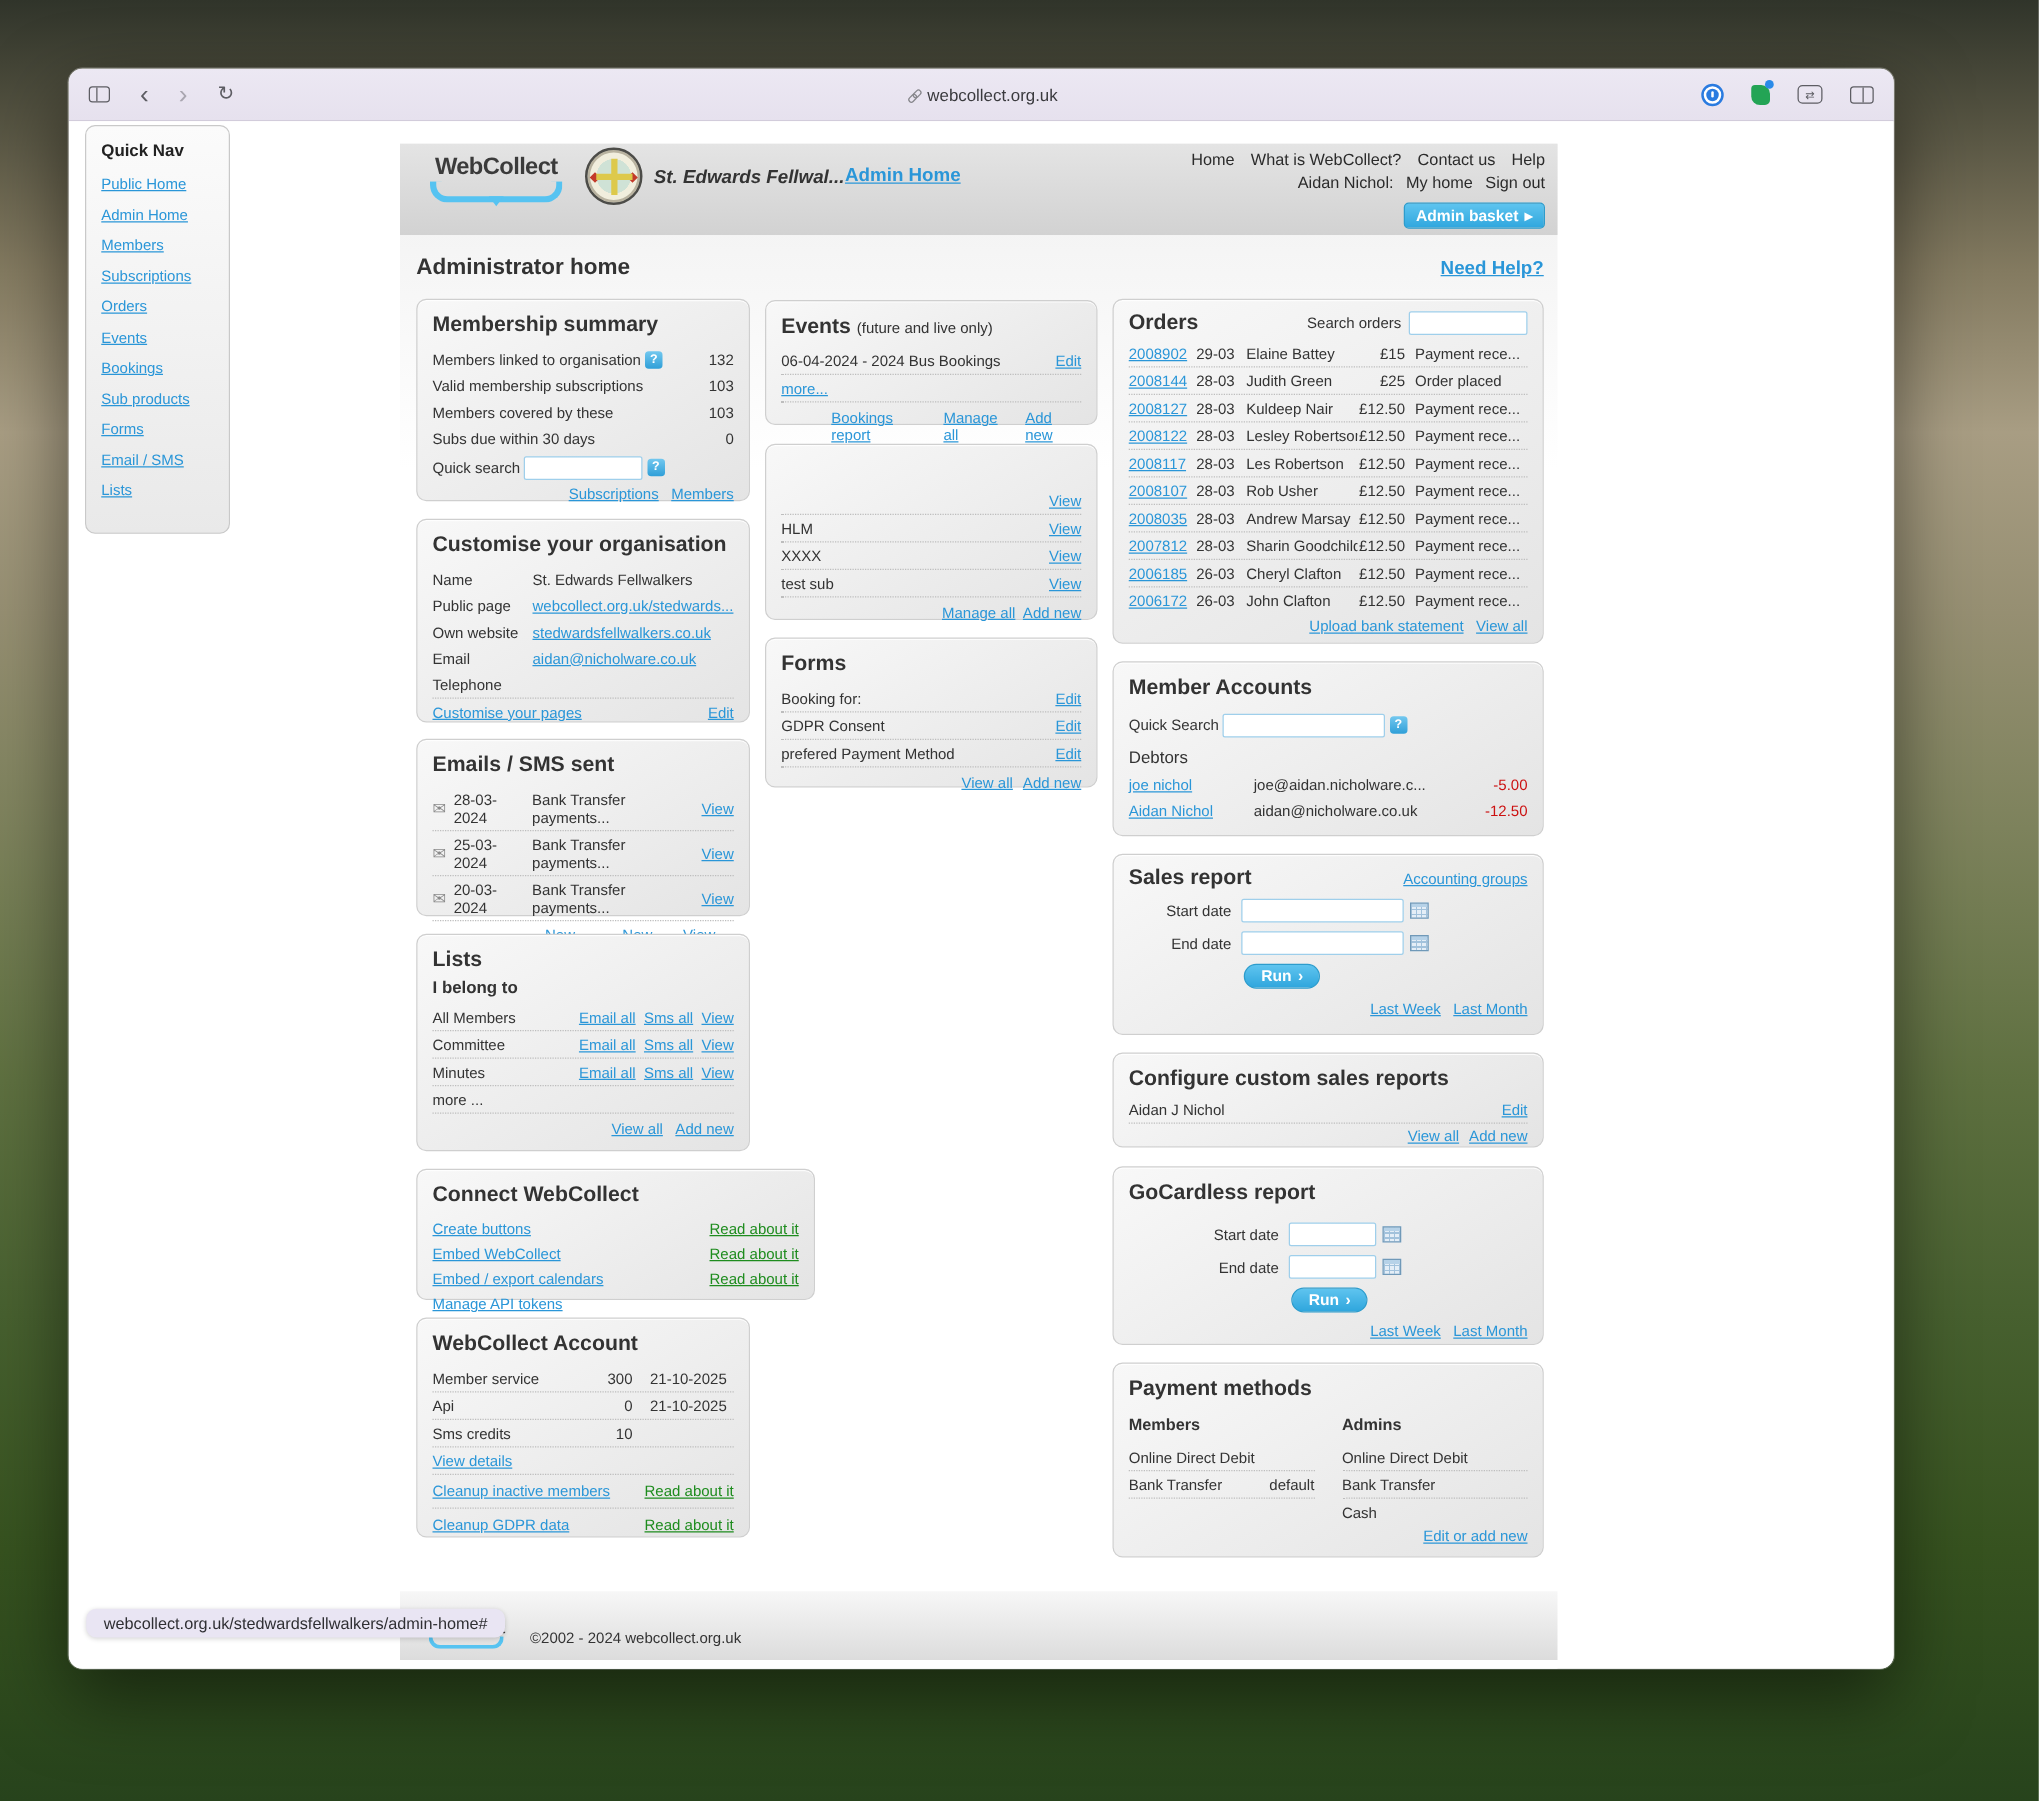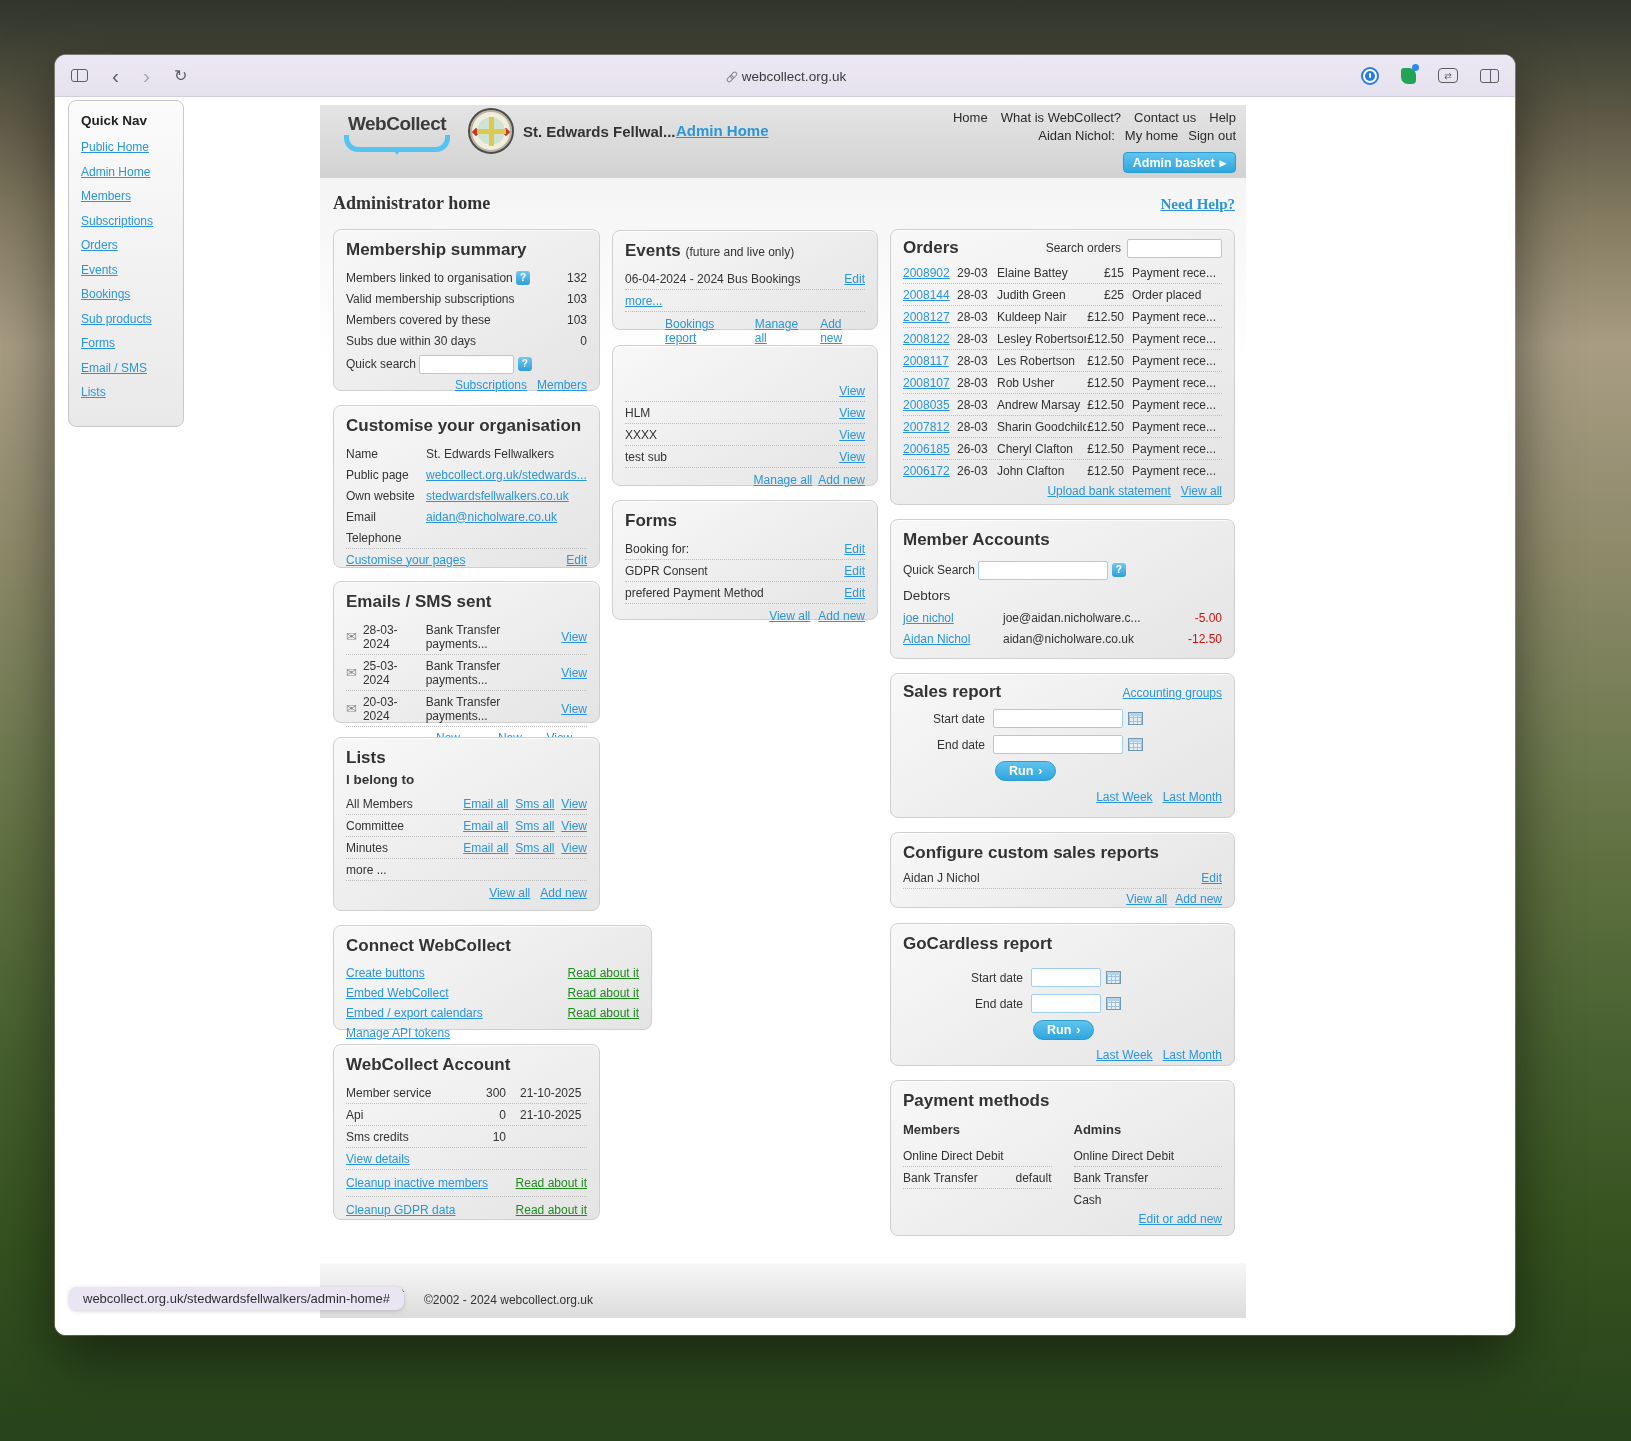--- a/index.html
+++ b/index.html
@@ -48,48 +48,48 @@
   .page { position:relative; height:1238px; background:#fff; overflow:hidden; }
   .quicknav {
     position:absolute; left:13px; top:3px; width:116px;
     background:linear-gradient(#fbfbfb,#e9e9e9); border:1px solid #c9c9c9; border-radius:8px;
     padding:12px 12px 16px;
   }
   .quicknav h3 { font-size:13.5px; color:#222; margin-bottom:12px; }
   .quicknav a { display:block; font-size:12px; margin-bottom:10.5px; }
   a.lnk, .lnk { color:#2a96d8; text-decoration:underline; cursor:pointer; }
   .glnk { color:#1e8c1e; text-decoration:underline; cursor:pointer; }
-  .main { position:absolute; left:265px; top:8px; width:926px; height:1238px;
+  .main { position:absolute; left:265px; top:18px; width:926px; height:1238px;
           background:linear-gradient(#f0f0f0, #ffffff 260px); }
   .band { position:absolute; left:0; top:0; width:100%; height:73px;
           background:linear-gradient(#e4e4e4,#d2d2d2); }
   
   .wc-logo { position:absolute; left:20px; top:8px; width:114px; text-align:center; }
   .wc-logo .txt { font-size:19px; font-weight:bold; color:#3b3b3b; letter-spacing:-0.5px; }
   .wc-swoosh { position:relative; height:12px; margin:0 4px; }
   .wc-swoosh::before { content:""; position:absolute; left:0; right:0; top:0; height:12px;
      border:5px solid #56c3f1; border-top:none; border-radius:0 0 14px 14px; }
   .wc-swoosh::after { content:""; position:absolute; left:50%; bottom:-8px; margin-left:-6px;
      border-left:6px solid transparent; border-right:6px solid transparent; border-top:8px solid #56c3f1; }
   .club { position:absolute; left:148px; top:3px; width:46px; height:46px; border-radius:50%;
      background:radial-gradient(circle, #cfe2d6 0 46%, #f1eedd 47% 70%, #ded9c6 71%);
      border:2px solid #4c4c48; box-shadow:inset 0 0 0 2px #b9b3a0; }
   .club::before { content:""; position:absolute; left:19px; top:7px; width:5px; height:29px; background:#ddc94b; }
   .club::after  { content:""; position:absolute; left:7px; top:19px; width:29px; height:5px; background:#ddc94b; }
   .club .d1, .club .d2 { position:absolute; width:6px; height:6px; background:#c33a2a; transform:rotate(45deg); top:18.5px; }
   .club .d1 { left:3px; } .club .d2 { right:3px; }
-  .org-name { position:absolute; left:203px; top:18px; font-size:15px; font-weight:bold; color:#333; }
+  .org-name { position:absolute; left:203px; top:18px; font-size:15px; font-weight:bold; color:#333;font-style:italic; }
   .admin-home-link { position:absolute; left:356px; top:17px; font-size:15px; font-weight:bold; }
   .band-nav { position:absolute; right:10px; top:5px; font-size:13px; color:#2b2b2b; display:flex; gap:13px; }
   .band-nav span { cursor:pointer; }
   .band-user { position:absolute; right:10px; top:23px; font-size:13px; color:#2b2b2b; display:flex; gap:10px; }
   .basket-btn { position:absolute; right:10px; top:47px; background:linear-gradient(#5ec4ef,#30a7de);
      border:1px solid #2d9ccc; color:#fff; font-weight:bold; font-size:12.5px; padding:2px 9px;
      border-radius:4px; display:flex; align-items:center; gap:5px; cursor:pointer; }
-  .title-row { position:absolute; left:13px; top:88px; width:902px; display:flex; align-items:baseline;font-family:Liberation Serif, serif; }
+  .title-row { position:absolute; left:13px; top:88px; width:902px; display:flex; align-items:baseline; }
   .page-title { font-size:18px; font-weight:bold; color:#333; }
   .need-help { margin-left:auto; font-size:15px; font-weight:bold;text-align:center; }
   
   .panel { position:absolute; background:linear-gradient(150deg,#f8f8f8,#e4e4e4);
      border:1px solid #cfcfcf; border-radius:8px; padding:8px 12px 8px;
      box-shadow:inset 0 1px 0 rgba(255,255,255,.8); font-size:12px; color:#333; }
   .p-title { font-size:17px; font-weight:bold; color:#333; padding:2px 0 7px; }
   .p-title small { font-size:12px; font-weight:normal; }
   .p-row { display:flex; align-items:center; padding:3.5px 0; border-bottom:1px dotted #bdbdbd; min-height:20px; }
   .p-row.nb { border-bottom:none; }

